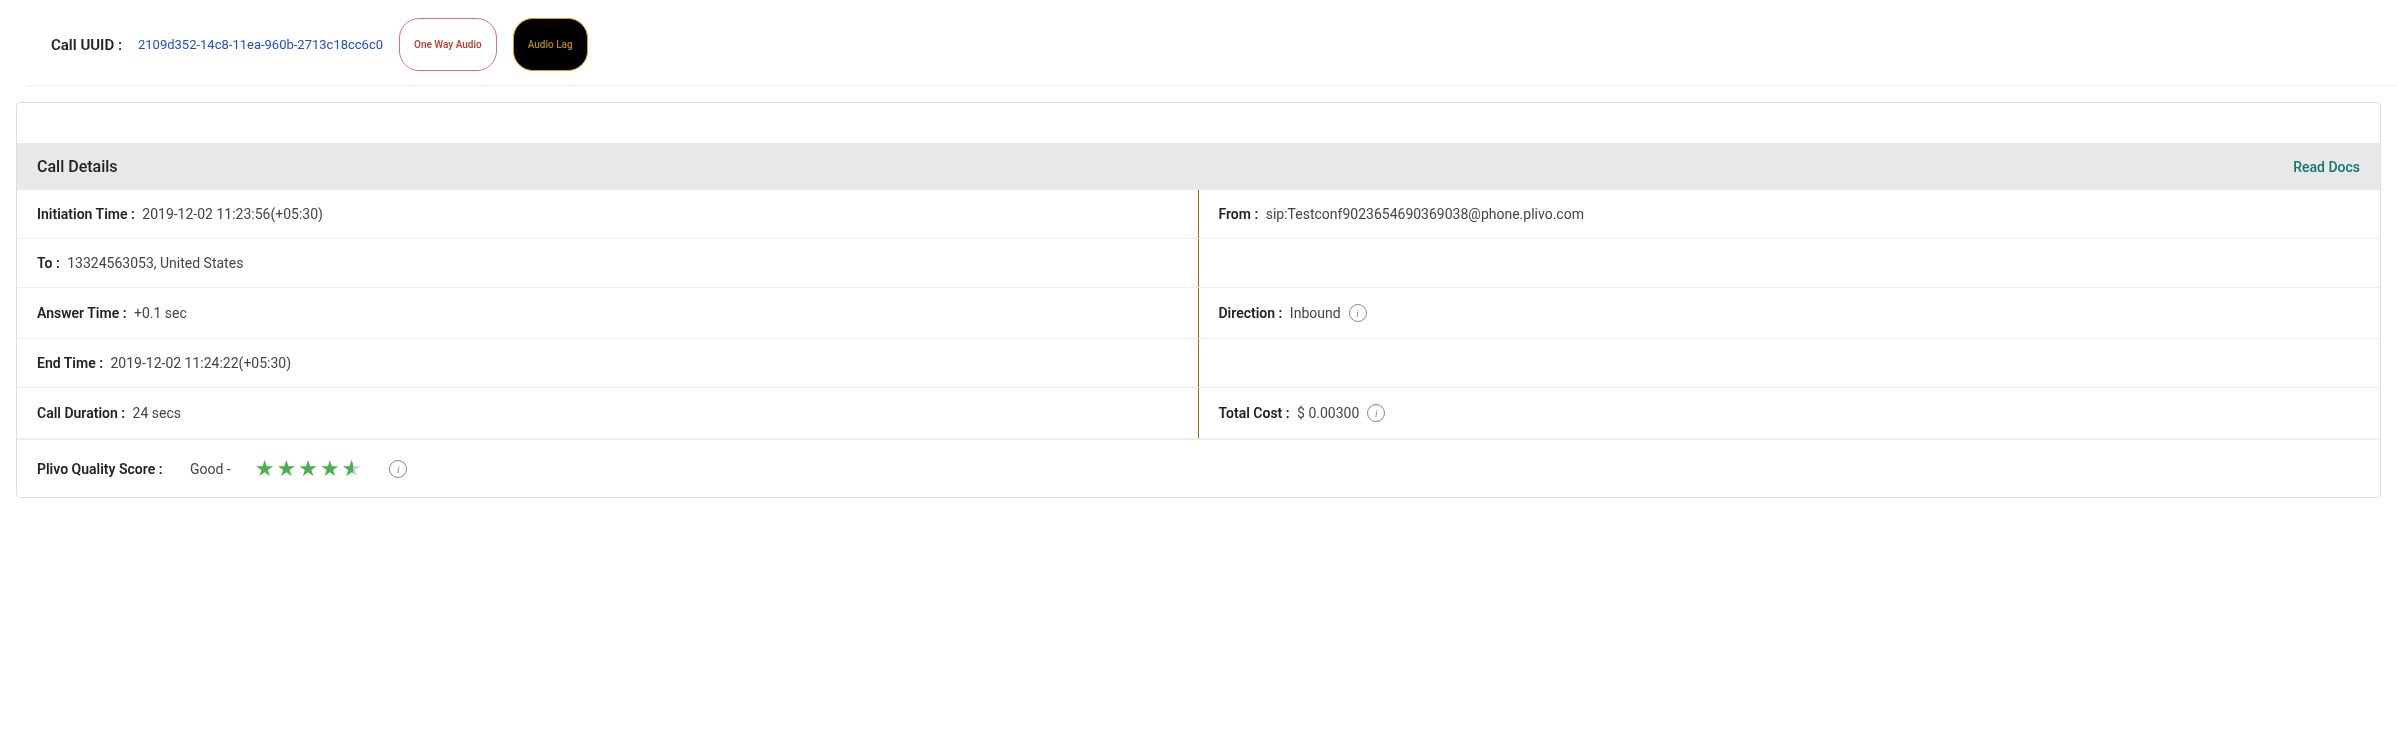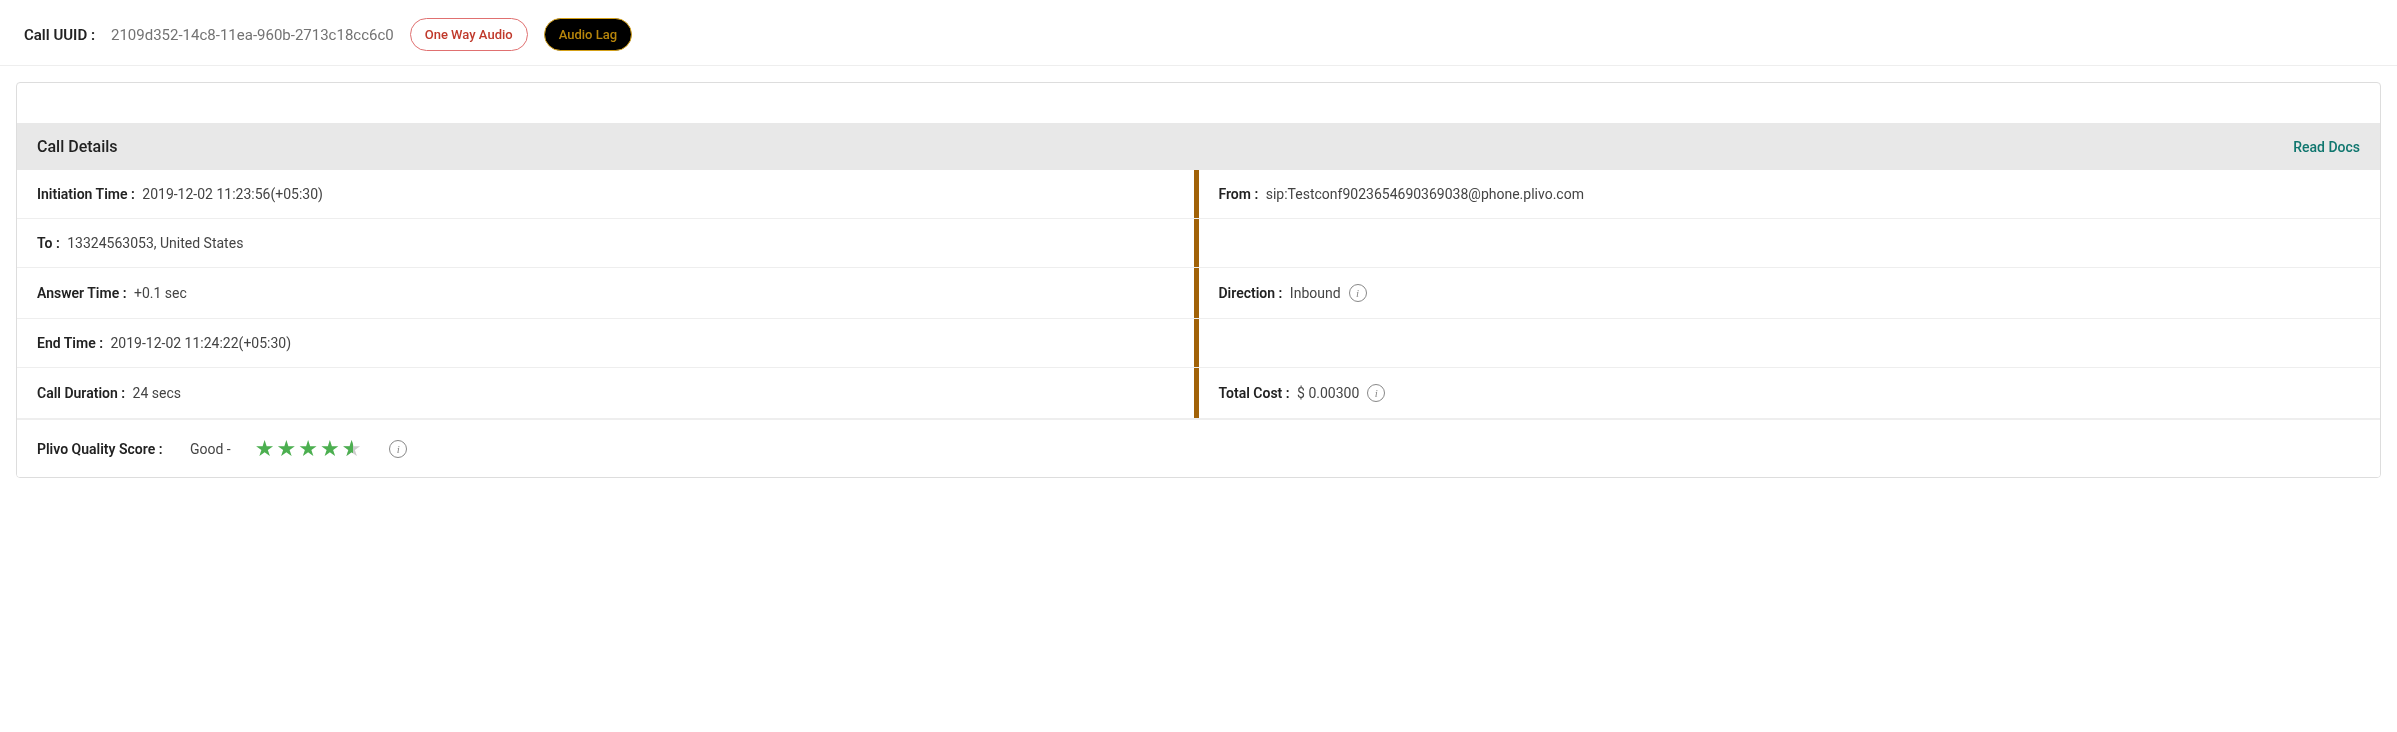--- a/index.html
+++ b/index.html
@@ -9,38 +9,39 @@
       color: #333;
       font-size: 14px;
     }
 
     .top-header {
       padding: 18px 24px 14px 24px;
       display: flex;
       align-items: center;
       gap: 16px;
       border-bottom: 1px solid #eee;
+      margin-left: 27px;
     }
 
     .call-uuid-label {
       font-weight: 600;
       color: #222;
       font-size: 15px;
     }
 
     .call-uuid-value {
-      color: #737373;
-      font-size: 15px;
+      color: #1d4ed8;
+      font-size: 13px;
       font-weight: 400;
     }
 
     .badge {
       border-radius: 20px;
-      padding: 8px 14px;
-      font-size: 13px;
+      padding: 20px 14px;
+      font-size: 10px;
       font-weight: 500;
       cursor: pointer;
     }
 
     .badge-one-way-audio {
       border: 1.5px solid #e07070;
       color: #c0392b;
       background: #fff;
     }
 
@@ -95,21 +96,21 @@
     }
 
     .detail-cell {
       padding: 16px 20px;
       display: flex;
       align-items: center;
       gap: 4px;
     }
 
     .detail-cell:first-child {
-      border-right: 5px solid #a16207;
+      border-right: 1px solid #a16207;
     }
 
     .detail-label {
       font-weight: 600;
       color: #222;
     }
 
     .detail-value {
       color: #444;
       font-weight: 400;

